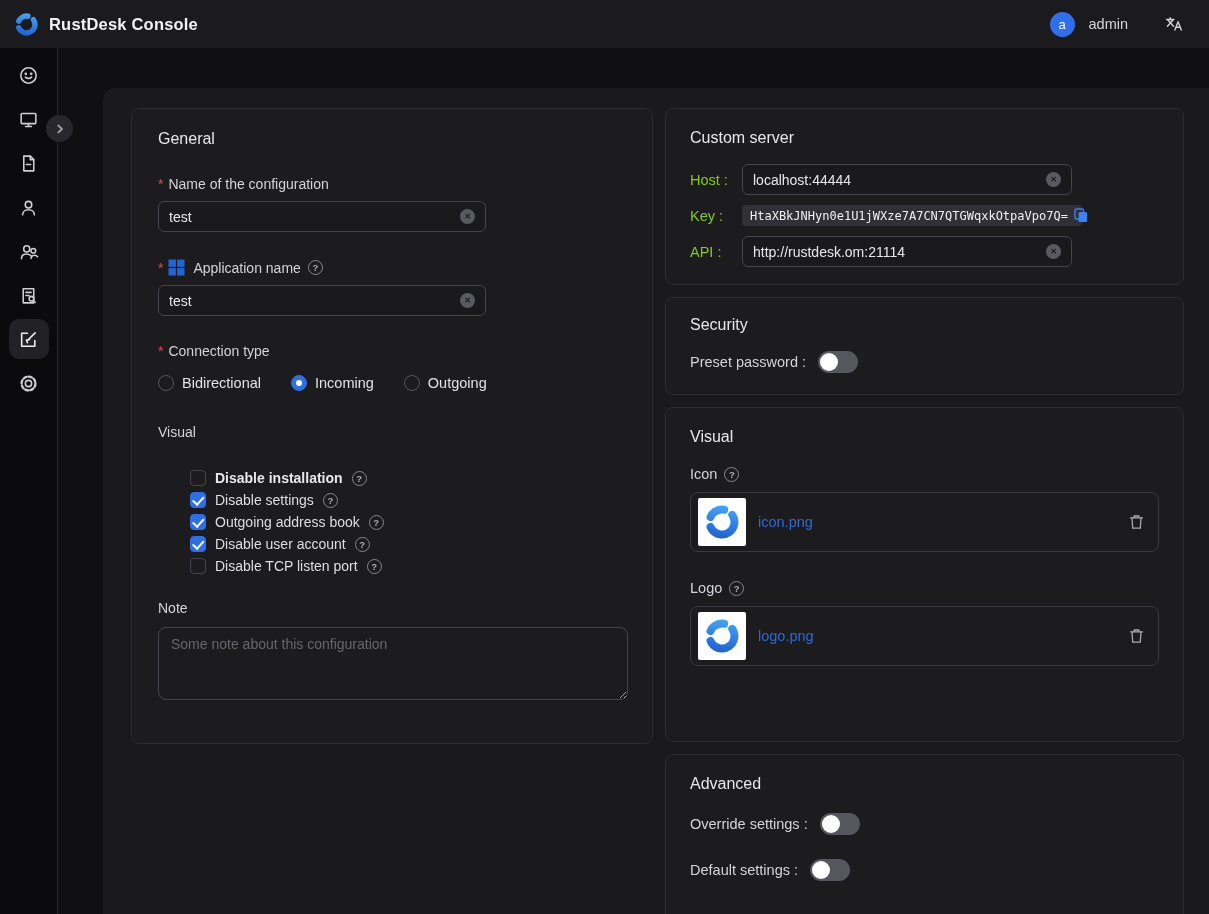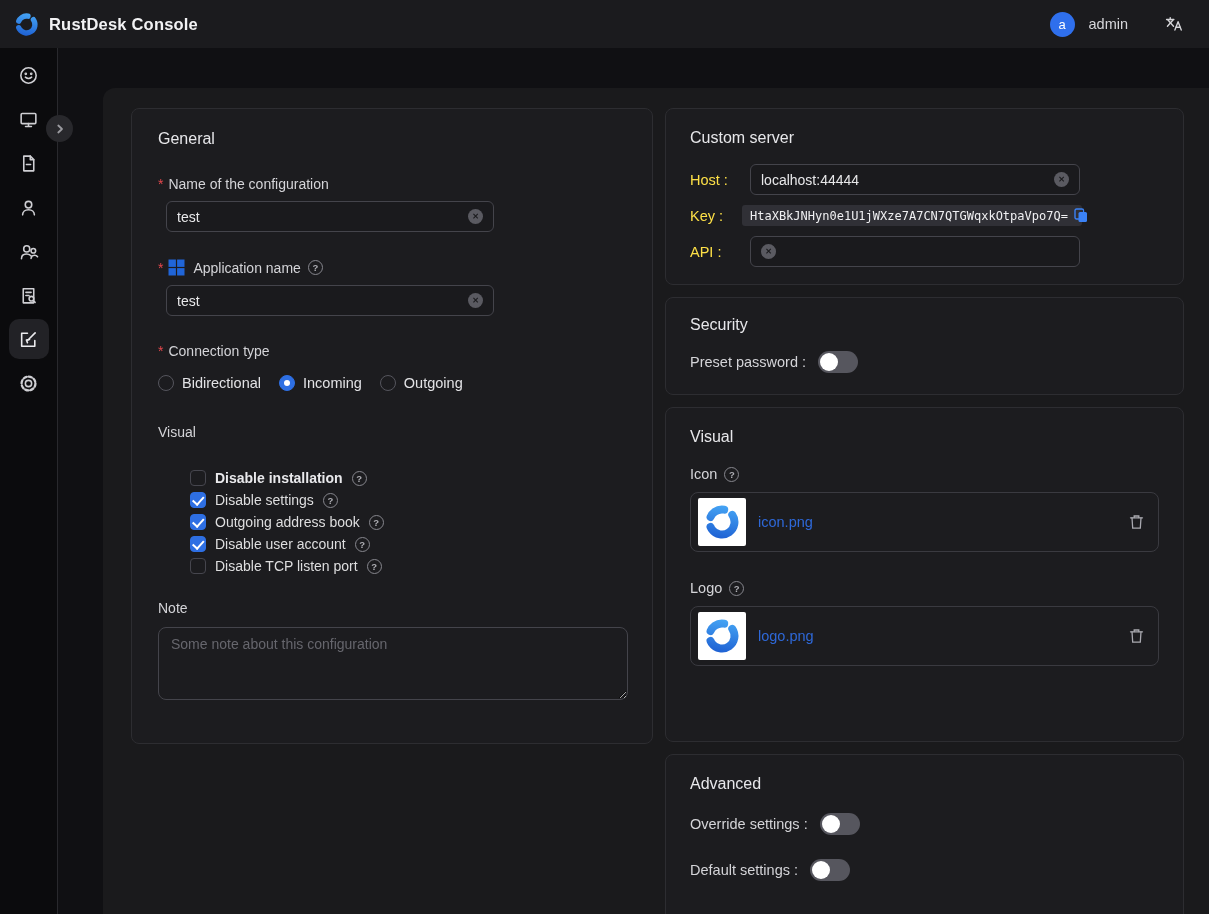--- a/index.html
+++ b/index.html
@@ -34,32 +34,32 @@
   .card { background:#1c1c1f; border:1px solid #2d2d31; border-radius:8px; }
   .col-left { width:522px; flex:none; }
   .col-right { width:519px; flex:none; display:flex; flex-direction:column; gap:12px; }
   .card-title { font-size:16px; font-weight:500; color:#e7e7ea; }
 
   
   .general { height:636px; padding:21px 26px; }
   .field-label { display:flex; align-items:center; font-size:14px; color:#d4d4d8; }
   .req { color:#e5484d; margin-right:5px; font-size:14px; }
   .inputbox { display:flex; align-items:center; height:31px; width:328px; background:#1a1a1d;
-              border:1px solid #44444b; border-radius:6px; padding:0 10px;margin-left:8px; }
+              border:1px solid #44444b; border-radius:6px; padding:0 10px; }
   .inputbox input { flex:1; background:transparent; border:none; outline:none; color:#e8e8ea;
                     font-size:14px; font-family:"Liberation Sans", sans-serif; }
   .clear-btn { width:15px; height:15px; flex:none; border-radius:50%; background:#5a5a61;
                display:flex; align-items:center; justify-content:center; cursor:pointer; }
   .clear-btn::after { content:"✕"; font-size:8px; font-weight:700; color:#1a1a1d; }
 
   .qicon { width:15px; height:15px; flex:none; border-radius:50%; border:1px solid #86868d;
            display:inline-flex; align-items:center; justify-content:center; cursor:pointer; }
   .qicon::after { content:"?"; font-size:9.5px; font-weight:700; color:#aeaeb4; }
 
-  .radio-row { display:flex; align-items:center; gap:18px; }
+  .radio-row { display:flex; align-items:center; gap:30px; }
   .radio-opt { display:flex; align-items:center; gap:8px; cursor:pointer; }
   .radio { width:16px; height:16px; border-radius:50%; border:1.5px solid #55555d; position:relative; flex:none; }
   .radio.on { background:#2e6fe3; border-color:#2e6fe3; }
   .radio.on::after { content:""; position:absolute; inset:0; margin:auto; width:6px; height:6px;
                      border-radius:50%; background:#fff; }
   .radio-label { font-size:14.5px; color:#e2e2e5; }
 
   .opt-row { display:flex; align-items:flex-end; gap:9px; height:22px;padding-left:32px; }
   .checkbox { width:16px; height:16px; border-radius:4px; border:1.5px solid #46464e;
               position:relative; flex:none; cursor:pointer; }
@@ -70,21 +70,21 @@
   .opt-label.bold { font-weight:700; color:#e9e9ec; }
 
   textarea.note { width:470px; height:73px; background:transparent; border:1px solid #44444b;
                   border-radius:8px; padding:8px 12px; color:#e8e8ea; font-size:14px; resize:vertical;
                   font-family:"Liberation Sans", sans-serif; }
   textarea.note::placeholder { color:#66666d; }
 
   
   .server { padding:20px 24px 17px 24px; }
   .srv-row { display:flex; align-items:center; margin-top:10px; }
-  .srv-label { width:52px; flex:none; font-size:14.5px; color:#fde047; }
+  .srv-label { width:52px; flex:none; font-size:14.5px; color:#84cc16; }
   .srv-input { width:330px; }
   .keychip { display:flex; align-items:center; gap:6px; background:#303036; border-radius:3px;
              height:21px; padding:0 6px 0 8px; width:340px; }
   .keychip code { font-family:"DejaVu Sans Mono", monospace; font-size:12px; color:#f0f0f2; white-space:nowrap; }
 
   
   .visual { height:335px; padding:20px 24px; }
   .vis-label { display:flex; align-items:center; gap:7px; font-size:14.5px; color:#d4d4d8; }
   .upload { display:flex; align-items:center; height:60px; border:1px solid #3a3a40; border-radius:8px;
             padding:0 14px 0 7px; margin-top:10px; }
@@ -342,20 +342,21 @@
                 <svg width="14" height="15" viewBox="0 0 14 15" fill="none">
                   <rect x="1" y="1" width="8.5" height="10" rx="1.5" stroke="#3b82f6" stroke-width="1.4"></rect>
                   <rect x="4.5" y="4" width="8.5" height="10" rx="1.5" fill="#3b82f6"></rect>
                 </svg>
               </span>
             </div>
           </div>
           <div class="srv-row">
             <span class="srv-label">API :</span>
             <div class="inputbox srv-input">
+              <input value="http://rustdesk.om:21114" style="">
               <span class="clear-btn"></span>
             </div>
           </div>
         </div>
 
         <div class="card security">
           <div class="card-title">Security</div>
           <div class="tog-row">
             <span class="tog-label">Preset password :</span>
             <span class="switch">

